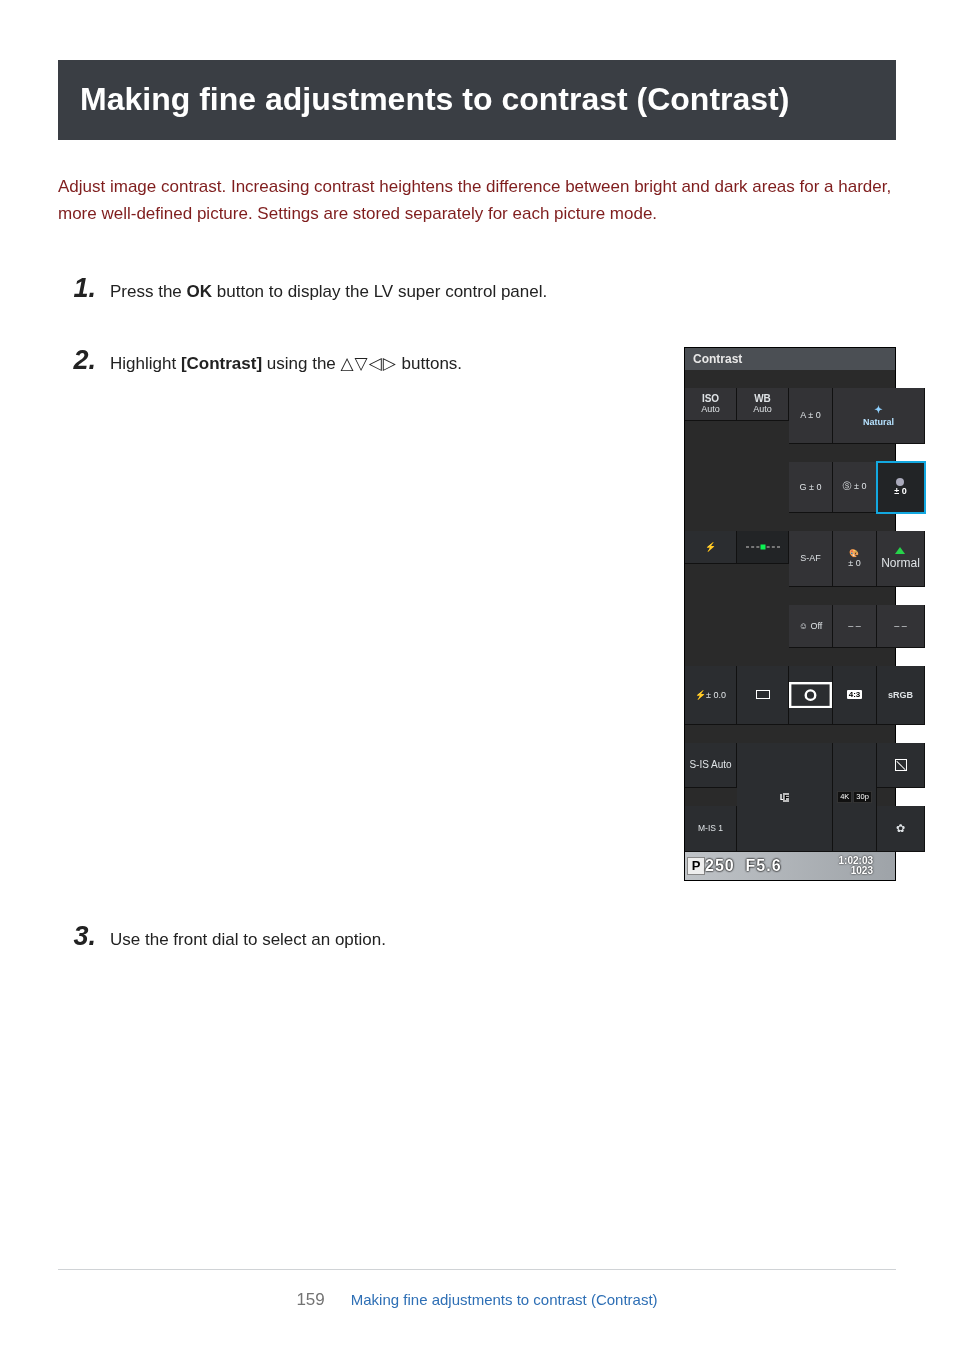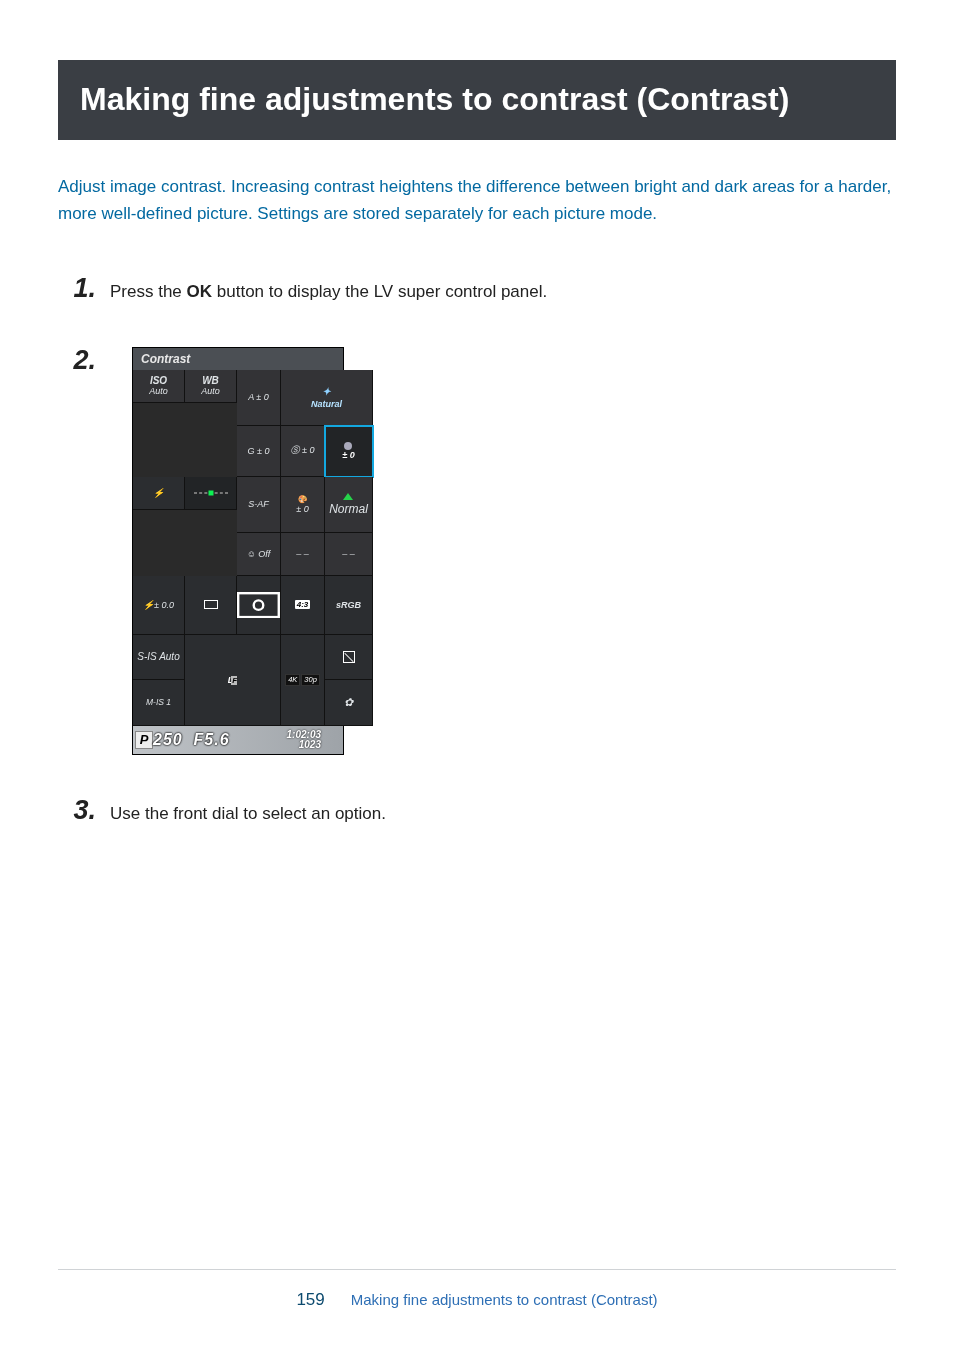--- a/index.html
+++ b/index.html
@@ -19,21 +19,21 @@
     color: #fff;
     padding: 16px 22px 18px 22px;
     font-size: 32px;
     font-weight: bold;
     line-height: 1.45;
   }
   .intro {
     margin-top: 34px;
     font-size: 17px;
     line-height: 1.55;
-    color: #0369a1;
+    color: #7f1d1d;
   }
   .steps {
     margin-top: 48px;
   }
   .step {
     display: flex;
     align-items: flex-start;
     margin-bottom: 42px;
   }
   .step-num {
@@ -59,21 +59,20 @@
     flex-shrink: 0;
     margin-left: 30px;
   }
   .panel {
     width: 212px;
     background: #2a2a2a;
     border: 1px solid #000;
     font-family: Arial, sans-serif;
     color: #fff;
     position: relative;
-    font-style: italic;
   }
   .panel-header {
     background: #4b4f54;
     font-size: 12px;
     font-weight: bold;
     padding: 4px 8px;
     color: #e8e8e8;
   }
   .panel-grid {
     display: grid;
@@ -85,20 +84,21 @@
     border-bottom: 1px solid #111;
     display: flex;
     flex-direction: column;
     align-items: center;
     justify-content: center;
     text-align: center;
     background: #333336;
     color: #dfe3e6;
     min-height: 16px;
     padding: 16px 0;
+    margin-top: 18px;
   }
   .pc.tall { height: 32px; }
   .pc.h28 { height: 28px; }
   .pc .top { font-weight: bold; font-size: 10px; line-height: 1; }
   .pc .bot { font-size: 9px; line-height: 1; margin-top:1px; }
   .pc.dark { background: #2b2d30; }
   .pic-mode { background:#333336; color:#b6e2ff; font-weight:bold; font-size:9px; display:flex; align-items:center; justify-content:center; gap:2px; }
   .pic-mode .sym { color:#8fd1ff; font-size:10px; }
   .af-area {
     background:#222426;
@@ -148,21 +148,21 @@
   .arrows { font-family: inherit; letter-spacing: 1px; }
   .page-footer {
     position: absolute;
     bottom: 44px;
     left: 58px; right: 58px;
     border-top: 1px solid #d0d3d6;
     padding-top: 20px;
     text-align: center;
     font-size: 15px;
   }
-  .page-footer .num { color: #0c4a6e; margin-right: 26px; font-size: 17px;}
+  .page-footer .num { color: #737373; margin-right: 26px; font-size: 17px;}
   .page-footer .lnk { color: #2e6fb5; }
 </style>
 </head>
 <body>
 
 <div class="page">
   <div class="title-bar">Making fine adjustments to contrast (Contrast)</div>
 
   <p class="intro">Adjust image contrast. Increasing contrast heightens the difference between bright and dark areas for a harder, more well-defined picture. Settings are stored separately for each picture mode.</p>
 
@@ -170,20 +170,23 @@
 
     <div class="step">
       <div class="step-num">1</div>
       <div class="step-body">
         <span>Press the </span><b>OK</b><span> button to display the LV super control panel.</span>
       </div>
     </div>
 
     <div class="step">
       <div class="step-num">2</div>
+      <div class="step-body">
+        <span>Highlight </span><b>[Contrast]</b><span> using the </span><span class="arrows">△▽◁▷</span><span> buttons.</span>
+      </div>
 
       <div class="panel-wrap">
         <div class="panel">
           <div class="panel-header">Contrast</div>
           <div class="panel-grid">
 
             <div class="pc tall" style="grid-row:span 2;">
               <span class="top">ISO</span>
               <span class="bot">Auto</span>
             </div>

